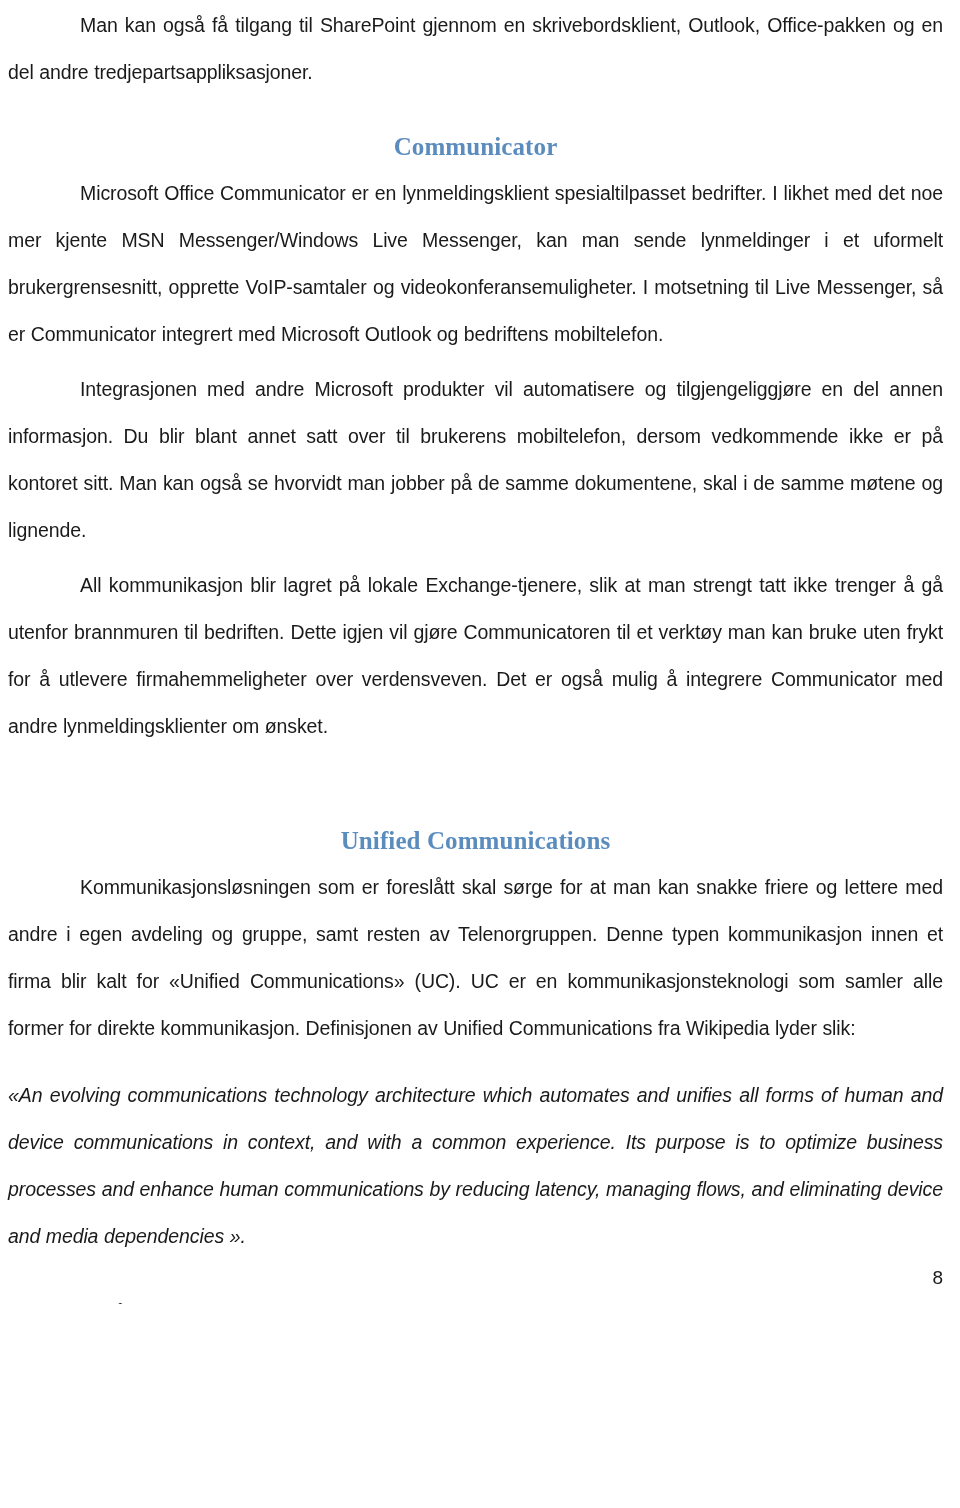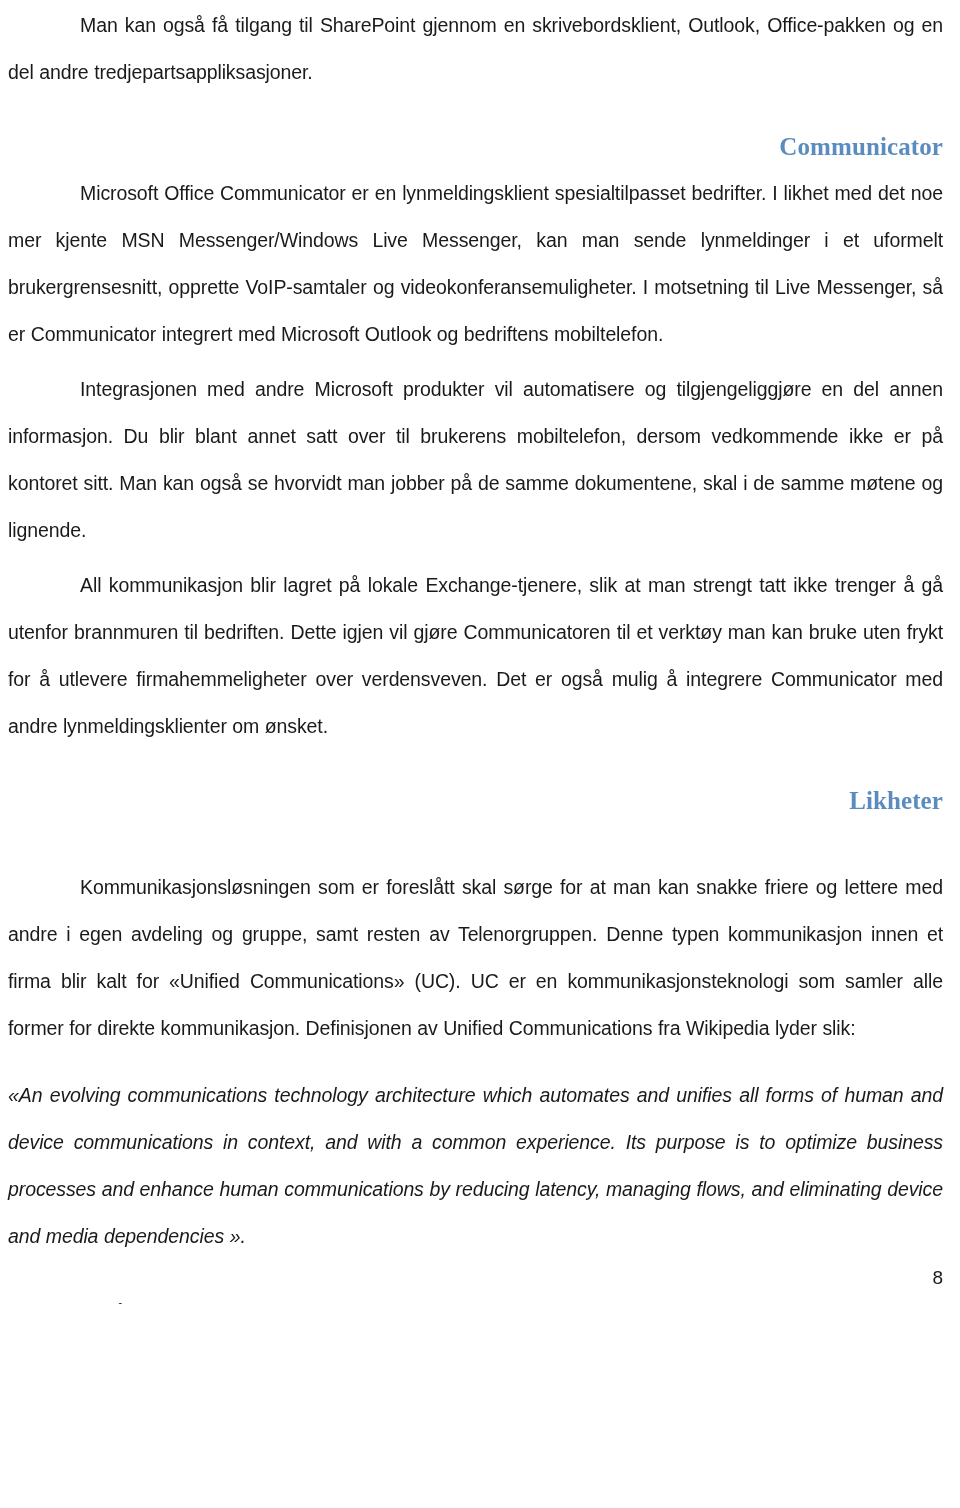--- a/index.html
+++ b/index.html
@@ -48,21 +48,21 @@
 
   
   h2.heading {
     margin: 0;
     font-family: "Liberation Serif", "DejaVu Serif", serif;
     font-weight: bold;
     font-size: 25px;
     line-height: 34px;
     color: #5b8cbe;
     letter-spacing: 0.1px;
-    text-align: right;
+    text-align: center;
   }
 
   .gap-sm { height: 8px; }
   .gap-md { height: 20px; }
   .gap-lg { height: 30px; }
 
   .spacer-before-heading { height: 34px; }
   .spacer-after-heading  { height: 6px; }
 
   
@@ -98,27 +98,27 @@
     <div class="gap-sm"></div>
 
     <p class="para indent">Integrasjonen med andre Microsoft produkter vil automatisere og tilgjengeliggjøre en del annen informasjon. Du blir blant annet satt over til brukerens mobiltelefon, dersom vedkommende ikke er på kontoret sitt. Man kan også se hvorvidt man jobber på de samme dokumentene, skal i de samme møtene og lignende.</p>
 
     <div class="gap-sm"></div>
 
     <p class="para indent">All kommunikasjon blir lagret på lokale Exchange-tjenere, slik at man strengt tatt ikke trenger å gå utenfor brannmuren til bedriften. Dette igjen vil gjøre Communicatoren til et verktøy man kan bruke uten frykt for å utlevere firmahemmeligheter over verdensveven. Det er også mulig å integrere Communicator med andre lynmeldingsklienter om ønsket.</p>
 
     <div class="spacer-before-heading"></div>
 
-    <h2 class="heading">Likheter</h2>
 
     <div class="spacer-after-heading"></div>
 
 
     <div class="spacer-before-heading"></div>
 
+    <h2 class="heading">Unified Communications</h2>
 
     <div class="spacer-after-heading"></div>
 
     <p class="para indent">Kommunikasjonsløsningen som er foreslått skal sørge for at man kan snakke friere og lettere med andre i egen avdeling og gruppe, samt resten av Telenorgruppen. Denne typen kommunikasjon innen et firma blir kalt for «Unified Communications» (UC). UC er en kommunikasjonsteknologi som samler alle former for direkte kommunikasjon. Definisjonen av Unified Communications fra Wikipedia lyder slik:</p>
 
     <div class="gap-md"></div>
 
     <p class="para noindent">«An evolving communications technology architecture which automates and unifies all forms of human and device communications in context, and with a common experience. Its purpose is to optimize business processes and enhance human communications by reducing latency, managing flows, and eliminating device and media dependencies ».</p>
 
     <div class="gap-lg"></div>

